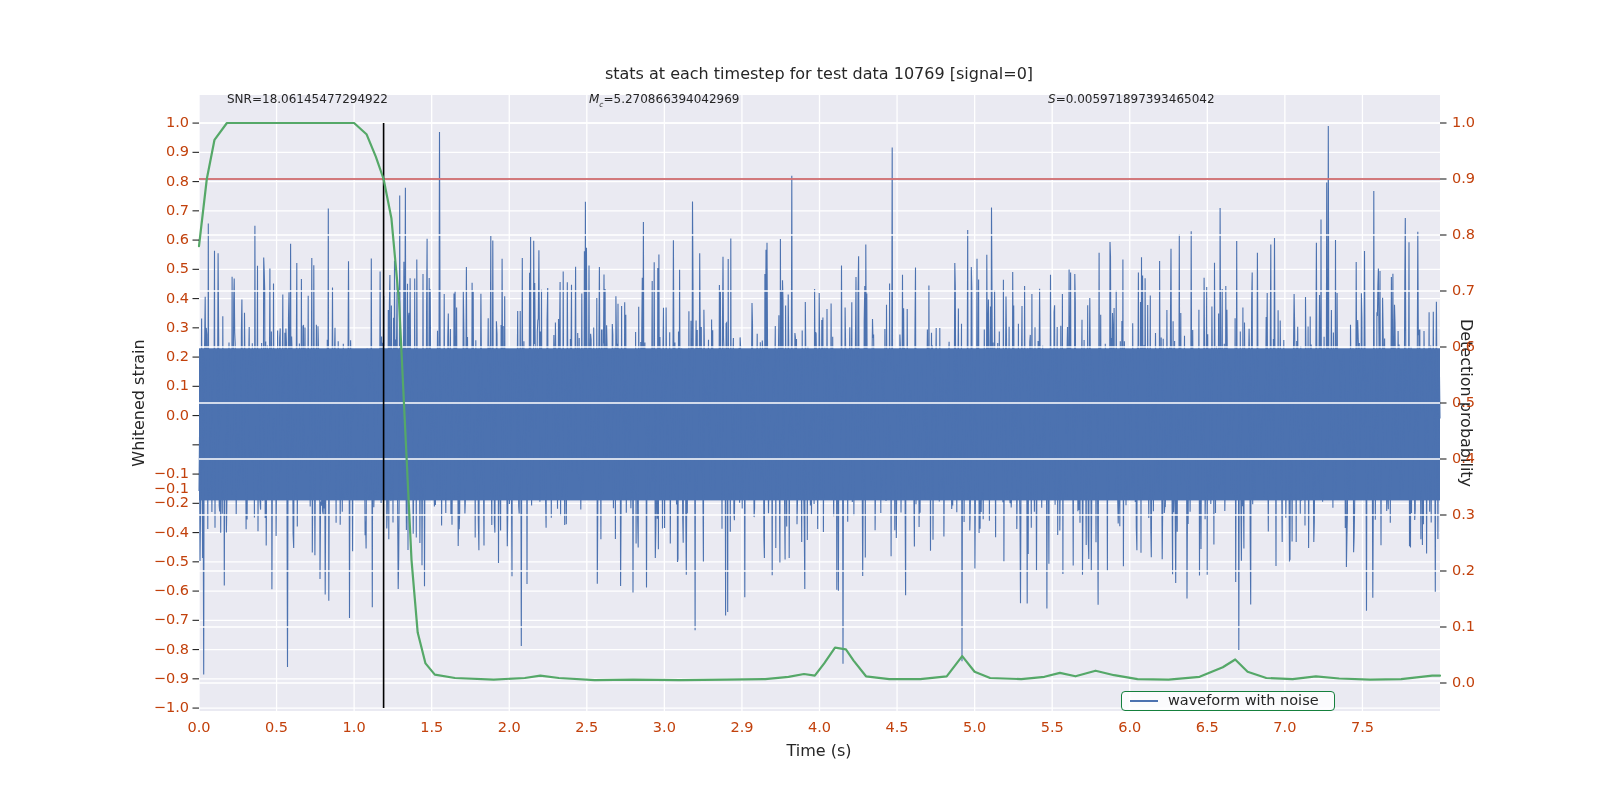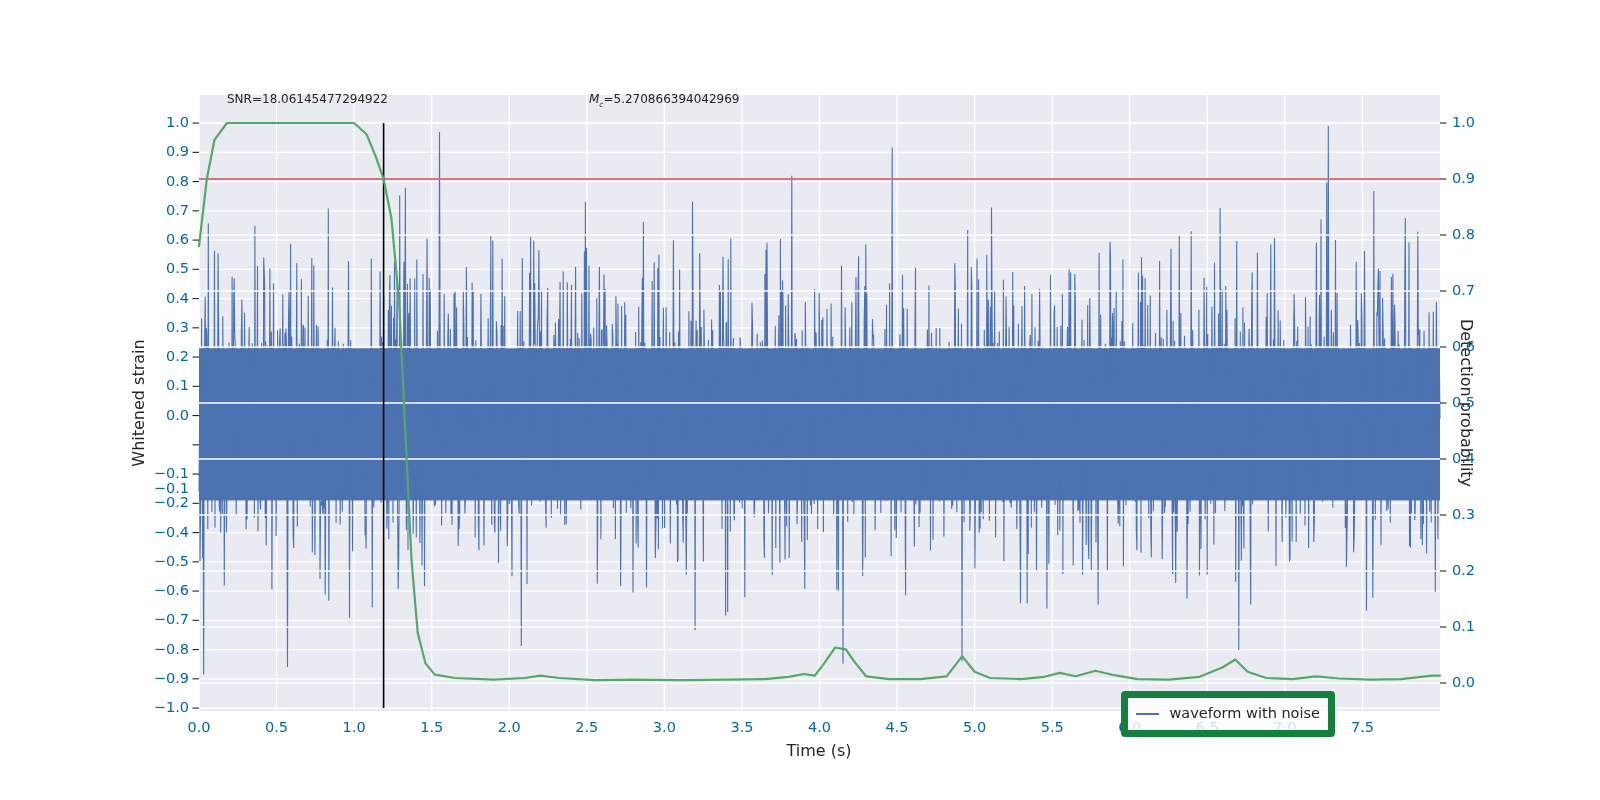--- a/index.html
+++ b/index.html
@@ -9,28 +9,28 @@
   }
   #chart-svg{position:absolute;left:0;top:0;}
   .txt{position:absolute;color:#262626;white-space:nowrap;}
   .chart-title{top:64px;left:819px;transform:translateX(-50%);font-size:16px;}
   .ann{top:92px;font-size:12px;}
   .ann .it{font-style:italic;}
   .ann sub{font-size:0.62em;position:relative;top:0.05em;}
   .ylab-left{left:138px;top:403px;transform:translate(-50%,-50%) rotate(-90deg);font-size:16px;}
   .ylab-right{left:1466px;top:403px;transform:translate(-50%,-50%) rotate(90deg);font-size:16px;}
   .xlab{top:741px;left:819px;transform:translateX(-50%);font-size:16px;}
-  .tick{position:absolute;font-size:14.5px;color:#0369a1;white-space:nowrap;}
+  .tick{position:absolute;font-size:14.5px;color:#c2410c;white-space:nowrap;}
   .tick.yl{width:48px;text-align:right;}
   .tick.yr{width:48px;text-align:left;}
   .tick.x{width:44px;text-align:center;}
   #legend{
     position:absolute;left:1121px;top:691px;width:214px;height:20px;
-    background:rgba(255,255,255,0.8);border:7px solid #15803d;border-radius:4px;
-    display:flex;align-items:center;box-sizing:border-box;padding:16px 8px;
+    background:rgba(255,255,255,0.8);border:1px solid #15803d;border-radius:4px;
+    display:flex;align-items:center;box-sizing:border-box;padding:3px 8px;
   }
   #legend .swatch{width:28px;height:0;border-top:2.4px solid #4c72b0;margin-right:10px;}
   #legend .lab{font-size:14.5px;color:#262626;white-space:nowrap;position:relative;top:-1px;}
 </style>
 </head>
 <body>
 
 <div id="figure">
   <svg id="chart-svg" width="1600" height="800">
       <rect x="199" y="95" width="1241" height="616" fill="#eaeaf2"></rect>
@@ -114,26 +114,30 @@
       <line x1="1440" x2="1446.5" y1="291" y2="291" stroke="#262626" stroke-width="1.1"></line>
       <line x1="1440" x2="1446.5" y1="347" y2="347" stroke="#262626" stroke-width="1.1"></line>
       <line x1="1440" x2="1446.5" y1="403" y2="403" stroke="#262626" stroke-width="1.1"></line>
       <line x1="1440" x2="1446.5" y1="458.99999999999994" y2="458.99999999999994" stroke="#262626" stroke-width="1.1"></line>
       <line x1="1440" x2="1446.5" y1="515" y2="515" stroke="#262626" stroke-width="1.1"></line>
       <line x1="1440" x2="1446.5" y1="571" y2="571" stroke="#262626" stroke-width="1.1"></line>
       <line x1="1440" x2="1446.5" y1="627" y2="627" stroke="#262626" stroke-width="1.1"></line>
       <line x1="1440" x2="1446.5" y1="683" y2="683" stroke="#262626" stroke-width="1.1"></line>
     </svg>
 
+  <div class="txt chart-title">stats at each timestep for test data 10769 [signal=0]</div>
 
   <div class="txt ann" style="left:227px">
     <span>SNR</span><span>=18.06145477294922</span>
   </div>
   <div class="txt ann" style="left:589px">
     <span class="it">M</span><sub class="it">c</sub><span>=5.270866394042969</span>
+  </div>
+  <div class="txt ann" style="left:1048px">
+    <span class="it">S</span><span>=0.005971897393465042</span>
   </div>
 
   <div class="txt ylab-left">Whitened strain</div>
   <div class="txt ylab-right">Detection probability</div>
   <div class="txt xlab">Time (s)</div>
 
   <div id="yticks-left">
       <div class="tick yl" style="left: 141px; top: 114.08px;">1.0</div>
       <div class="tick yl" style="left: 141px; top: 143.33px;">0.9</div>
       <div class="tick yl" style="left: 141px; top: 172.579px;">0.8</div>
@@ -170,21 +174,21 @@
       <div class="tick yr" style="left: 1452px; top: 674px;">0.0</div>
     </div>
   <div id="xticks">
       <div class="tick x" style="left: 177px; top: 719px;">0.0</div>
       <div class="tick x" style="left: 254.562px; top: 719px;">0.5</div>
       <div class="tick x" style="left: 332.125px; top: 719px;">1.0</div>
       <div class="tick x" style="left: 409.688px; top: 719px;">1.5</div>
       <div class="tick x" style="left: 487.25px; top: 719px;">2.0</div>
       <div class="tick x" style="left: 564.812px; top: 719px;">2.5</div>
       <div class="tick x" style="left: 642.375px; top: 719px;">3.0</div>
-      <div class="tick x" style="left: 719.938px; top: 719px;">3.5</div>
+      <div class="tick x" style="left: 719.938px; top: 719px;">2.9</div>
       <div class="tick x" style="left: 797.5px; top: 719px;">4.0</div>
       <div class="tick x" style="left: 875.062px; top: 719px;">4.5</div>
       <div class="tick x" style="left: 952.625px; top: 719px;">5.0</div>
       <div class="tick x" style="left: 1030.19px; top: 719px;">5.5</div>
       <div class="tick x" style="left: 1107.75px; top: 719px;">6.0</div>
       <div class="tick x" style="left: 1185.31px; top: 719px;">6.5</div>
       <div class="tick x" style="left: 1262.88px; top: 719px;">7.0</div>
       <div class="tick x" style="left: 1340.44px; top: 719px;">7.5</div>
     </div>
 

